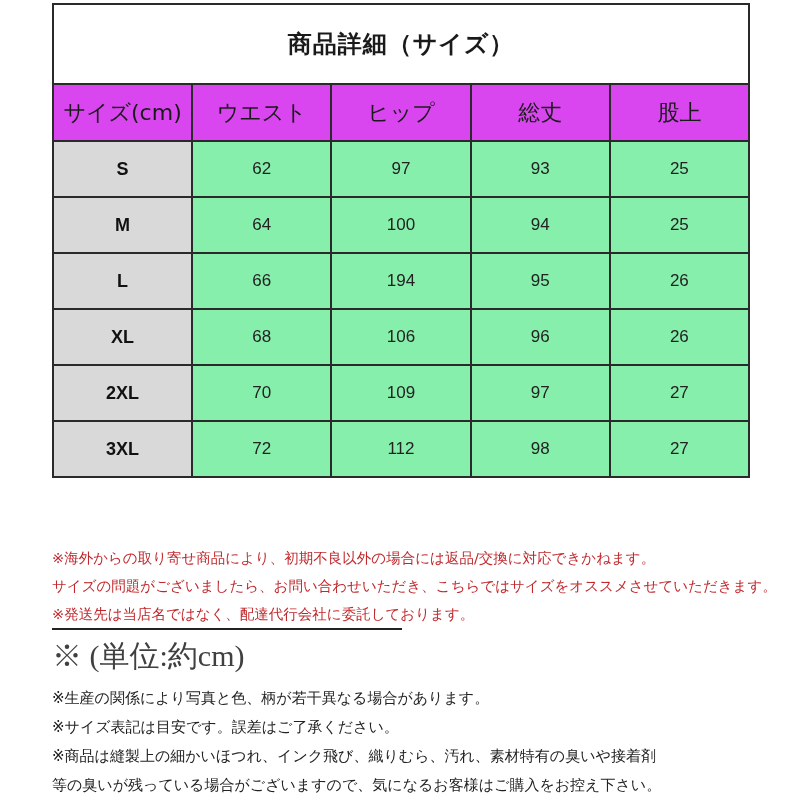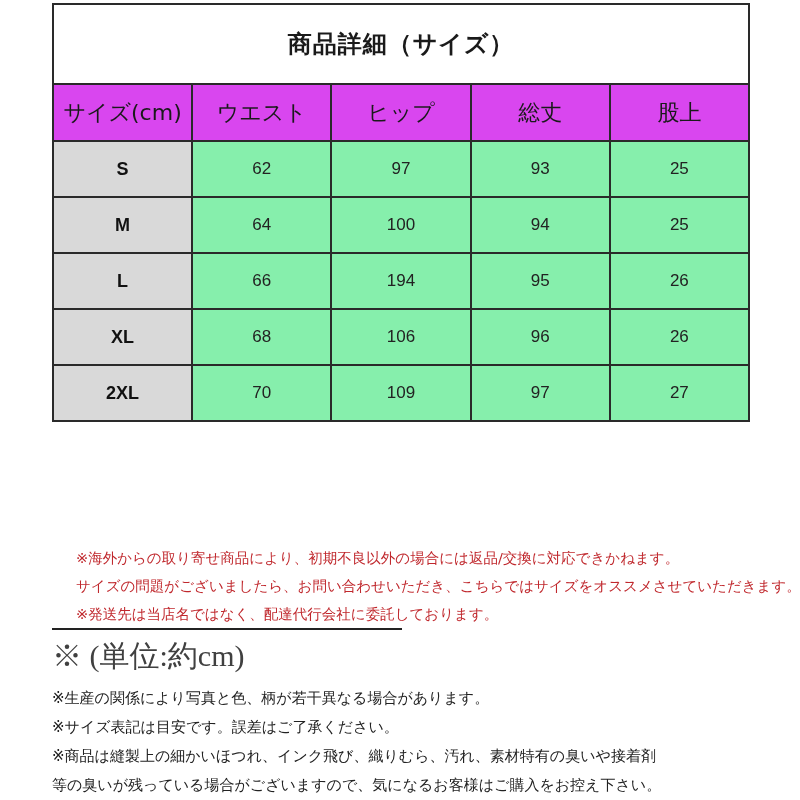--- a/index.html
+++ b/index.html
@@ -11,21 +11,21 @@
                 padding: 0; }
   .title-cell { height: 78px; background: #ffffff; font-family: Liberation Serif, serif;
                 font-size: 24px; font-weight: bold; color: #1a1a1a; letter-spacing: 1px; }
   .header-cell { height: 55px; background: #d946ef; font-size: 22px; font-weight: normal;
                  color: #1a1a1a; }
   .size-cell { height: 54px; background: #d9d9d9; font-family: "Liberation Sans", sans-serif;
                font-size: 18px; font-weight: bold; color: #111; }
   .value-cell { background: #86efac; font-family: "Liberation Sans", sans-serif;
                 font-size: 17px; color: #222; }
   .notes-red { position: absolute; left: 52px; top: 544px; width: 720px;
-               color: #c0282d; font-size: 14.5px; line-height: 28px; margin-left: 24px; }
+               color: #c0282d; font-size: 14.5px; line-height: 28px; }
   .notes-red div { white-space: nowrap; }
   .divider { position: absolute; left: 52px; top: 628px; width: 350px; height: 2px;
              background: #222; }
   .unit-label { position: absolute; left: 52px; top: 636px; font-size: 30px;
                 color: #404040; white-space: nowrap; font-family: Liberation Serif, serif; }
   .notes-black { position: absolute; left: 52px; top: 684px; width: 740px;
                  color: #222; font-size: 15px; line-height: 29px; }
   .notes-black div { white-space: nowrap; }
 </style>
 </head>
@@ -71,20 +71,27 @@
     <td class="value-cell">96</td>
     <td class="value-cell">26</td>
   </tr>
   <tr>
     <td class="size-cell">2XL</td>
     <td class="value-cell">70</td>
     <td class="value-cell">109</td>
     <td class="value-cell">97</td>
     <td class="value-cell">27</td>
   </tr>
+  <tr>
+    <td class="size-cell">3XL</td>
+    <td class="value-cell">72</td>
+    <td class="value-cell">112</td>
+    <td class="value-cell">98</td>
+    <td class="value-cell">27</td>
+  </tr>
 </tbody>
   </table>
 
 <div class="notes-red">
   <div>※海外からの取り寄せ商品により、初期不良以外の場合には返品/交換に対応できかねます。</div>
   <div>サイズの問題がございましたら、お問い合わせいただき、こちらではサイズをオススメさせていただきます。</div>
   <div>※発送先は当店名ではなく、配達代行会社に委託しております。</div>
 </div>
 
 <div class="divider"></div>

